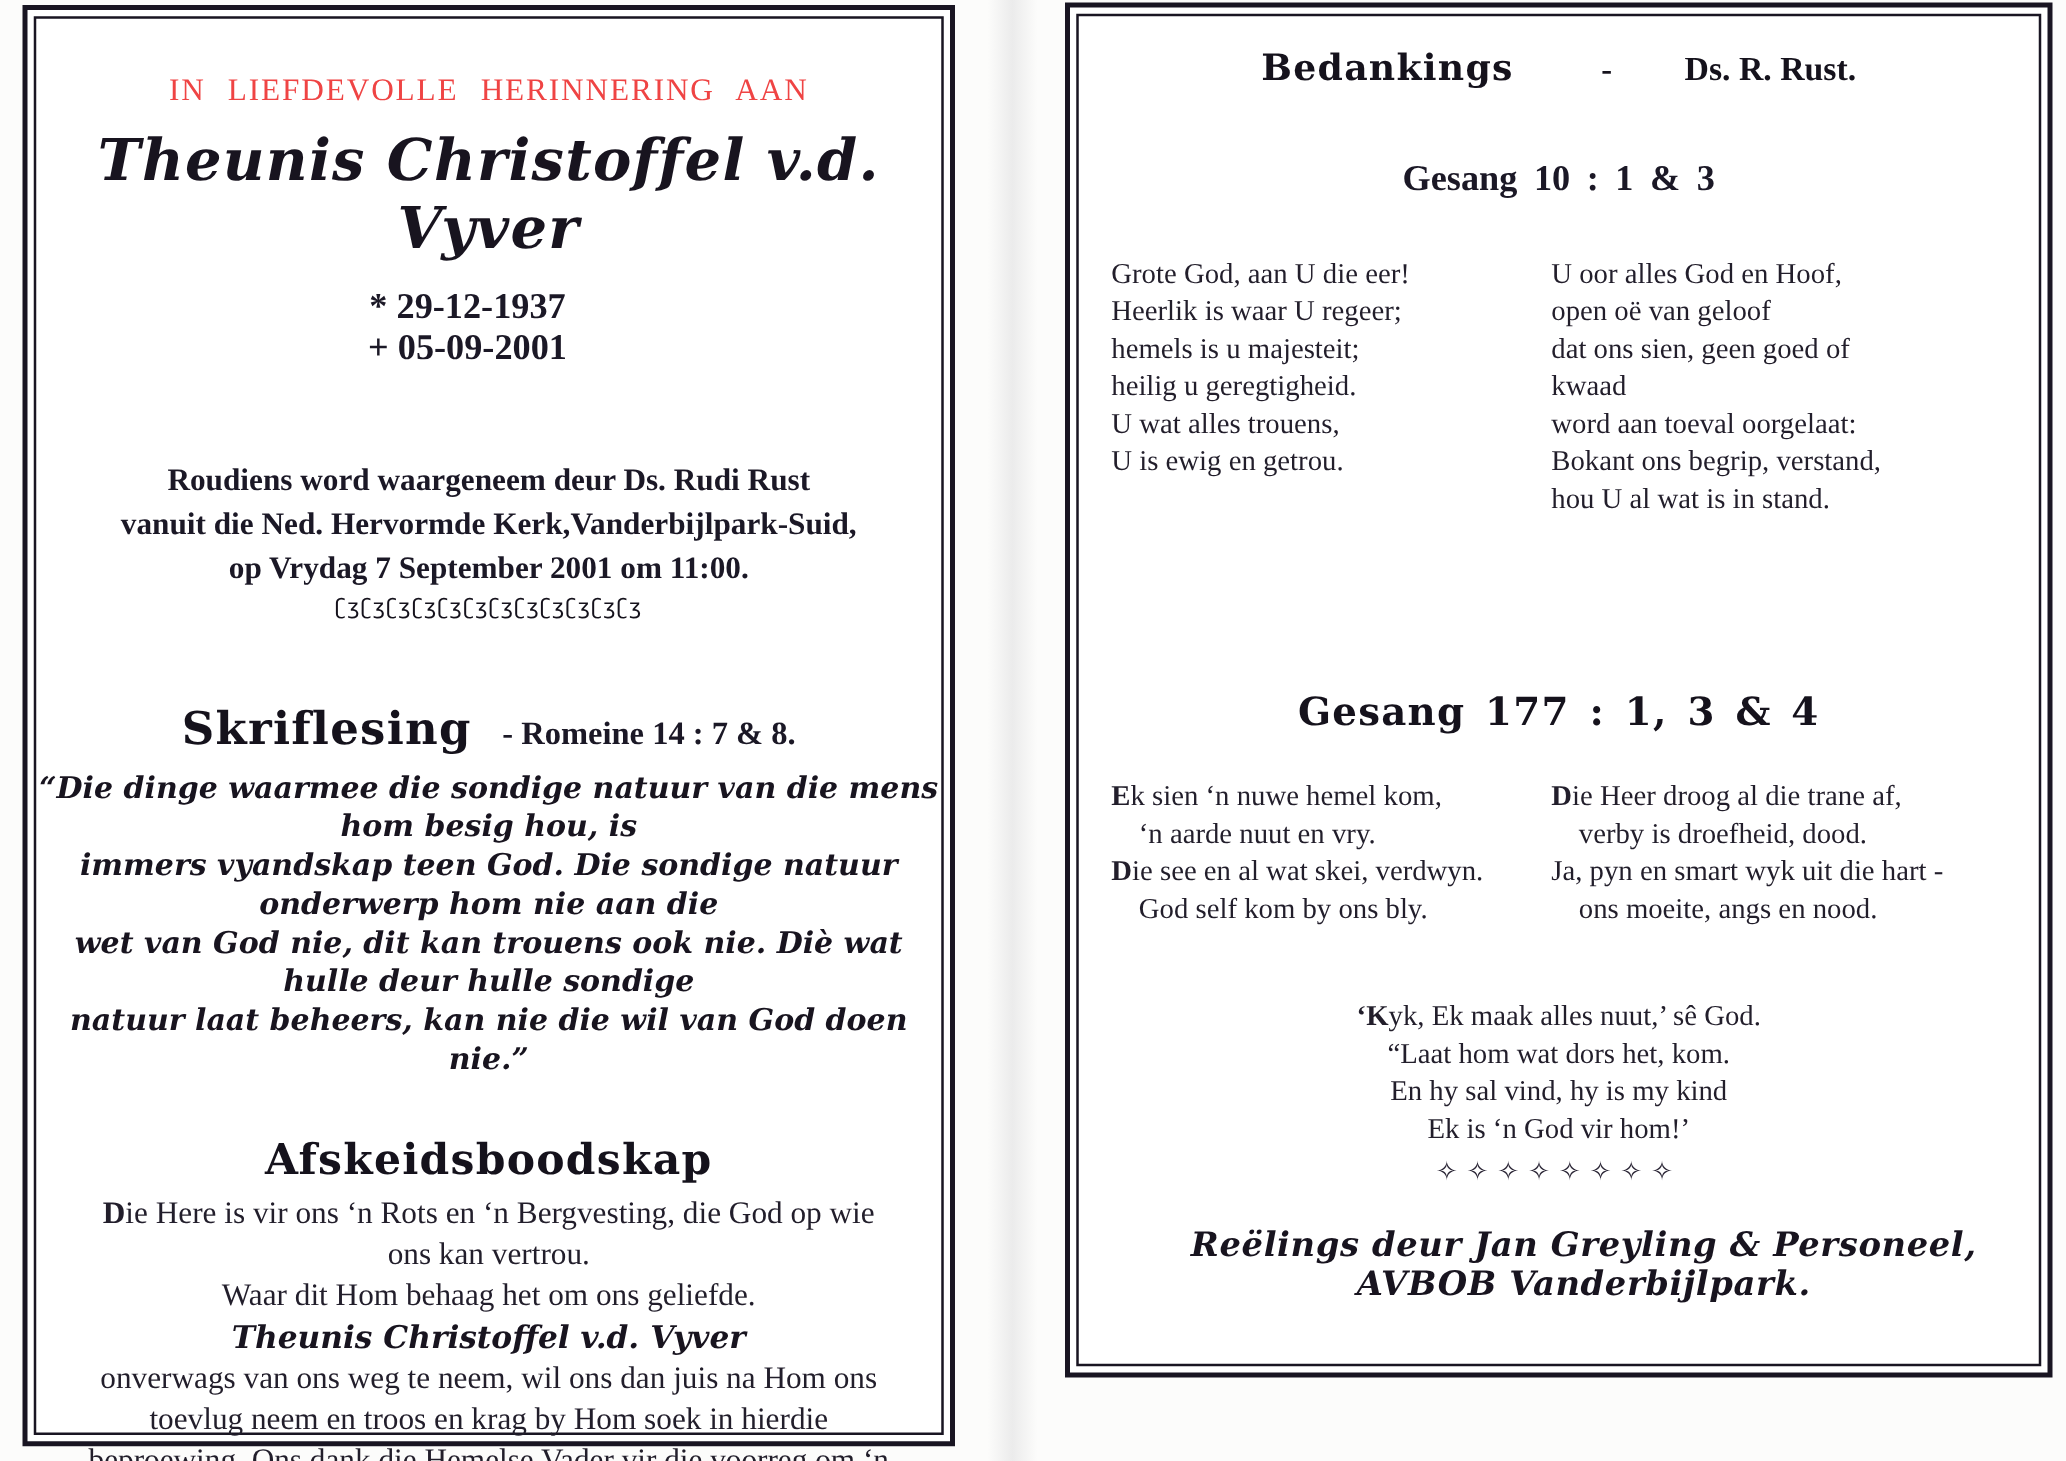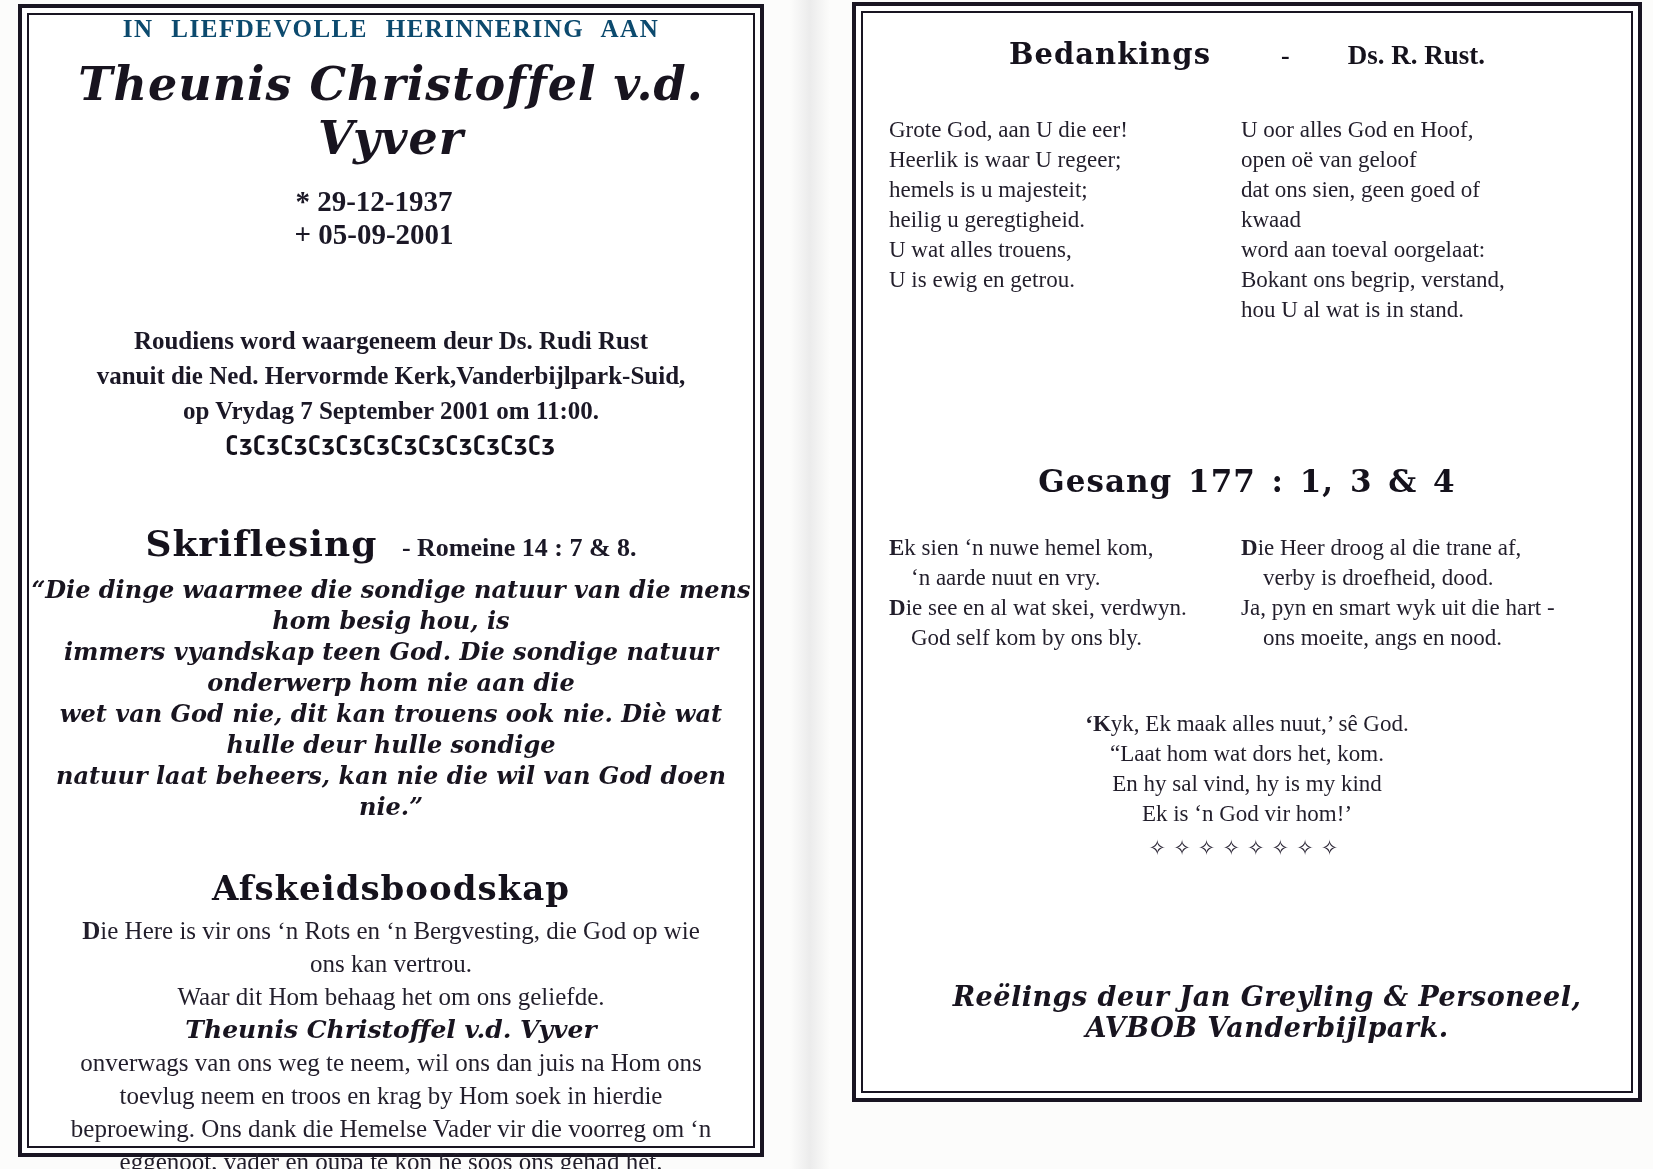--- a/index.html
+++ b/index.html
@@ -19,38 +19,38 @@
     border:4px solid #191522;padding:5px;box-sizing:border-box;
   }
   .page-inner{
     border:2px solid #191522;width:100%;height:100%;box-sizing:border-box;
     position:relative;text-align:center;
   }
   .page-left{left:18px;top:4px;width:746px;height:1153px;}
   .page-right{left:852px;top:2px;width:790px;height:1100px;}
 
   .caps-header{
-    font-size:25px;font-weight:bold;color:#0c4a6e;
+    margin-top:44px;font-size:25px;font-weight:normal;color:#ef4444;
     letter-spacing:1.5px;word-spacing:10px;
   }
   .script{
     font-family:"DejaVu Serif", serif;font-style:italic;font-weight:bold;color:#18141f;
   }
   .name-big{margin-top:14px;font-size:46px;letter-spacing:1px;}
   .dates{
     display:flex;justify-content:space-between;
     padding:0 122px 0 88px;margin-top:20px;
     font-size:29px;font-weight:bold;color:#1b1826;flex-direction:column;
   }
   .service{
     margin-top:72px;font-size:25px;font-weight:bold;line-height:35px;color:#1b1826;
   }
   .ornament-row{
     margin-top:4px;font-family:"DejaVu Sans", sans-serif;
-    font-size:21px;font-weight:bold;letter-spacing:1px;color:#15121c;
+    font-size:17px;font-weight:normal;letter-spacing:1px;color:#15121c;
   }
   .section-heading{
     font-family:"DejaVu Serif", serif;font-weight:bold;color:#15121c;
   }
   .skriflesing-row{margin-top:66px;font-size:26px;font-weight:bold;color:#1b1826;}
   .skriflesing-row .section-heading{font-size:36px;letter-spacing:1px;margin-right:18px;}
   .quote{
     margin-top:10px;font-size:24px;line-height:31px;
   }
   .afskeids{margin-top:46px;font-size:34px;letter-spacing:1px;}
@@ -147,20 +147,21 @@
 
 <div class="page page-right">
   <div class="page-inner">
 
     <div class="bedankings-row">
       <span class="section-heading">Bedankings</span>
       <span class="dash">-</span>
       <span class="minister">Ds. R. Rust.</span>
     </div>
 
+    <div class="hymn-title">Gesang  10 : 1 &amp; 3</div>
 
     <div class="verse-cols">
       <div class="vcol-l">
         <span class="verse-line">Grote God, aan U die eer!</span>
         <span class="verse-line">Heerlik is waar U regeer;</span>
         <span class="verse-line">hemels is u majesteit;</span>
         <span class="verse-line">heilig u geregtigheid.</span>
         <span class="verse-line">U wat alles trouens,</span>
         <span class="verse-line">U is ewig en getrou.</span>
       </div>

